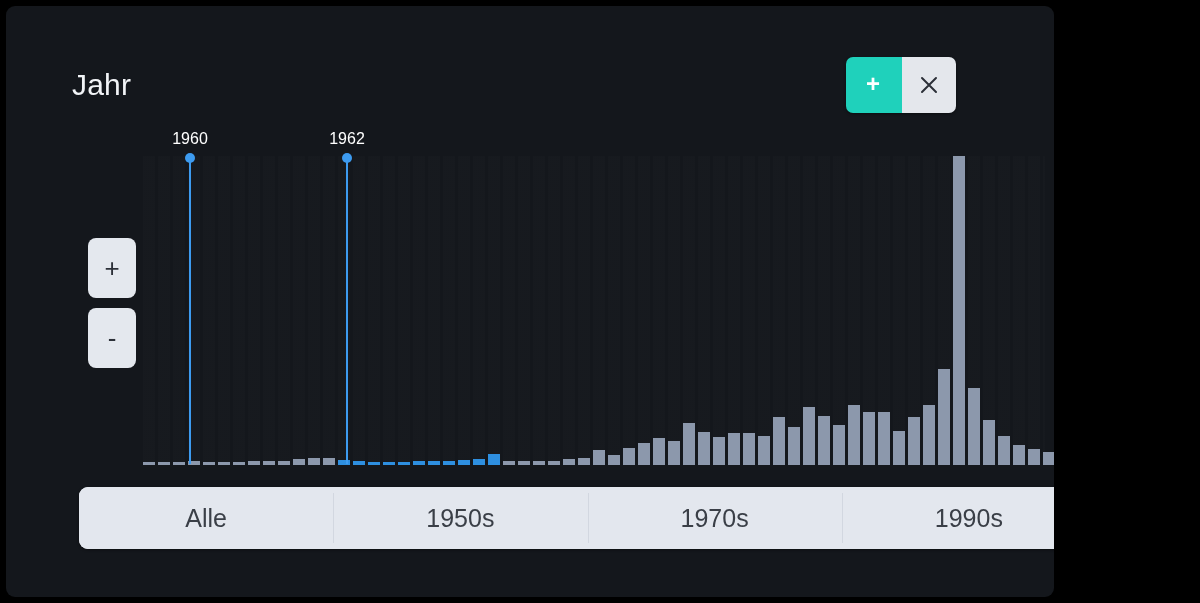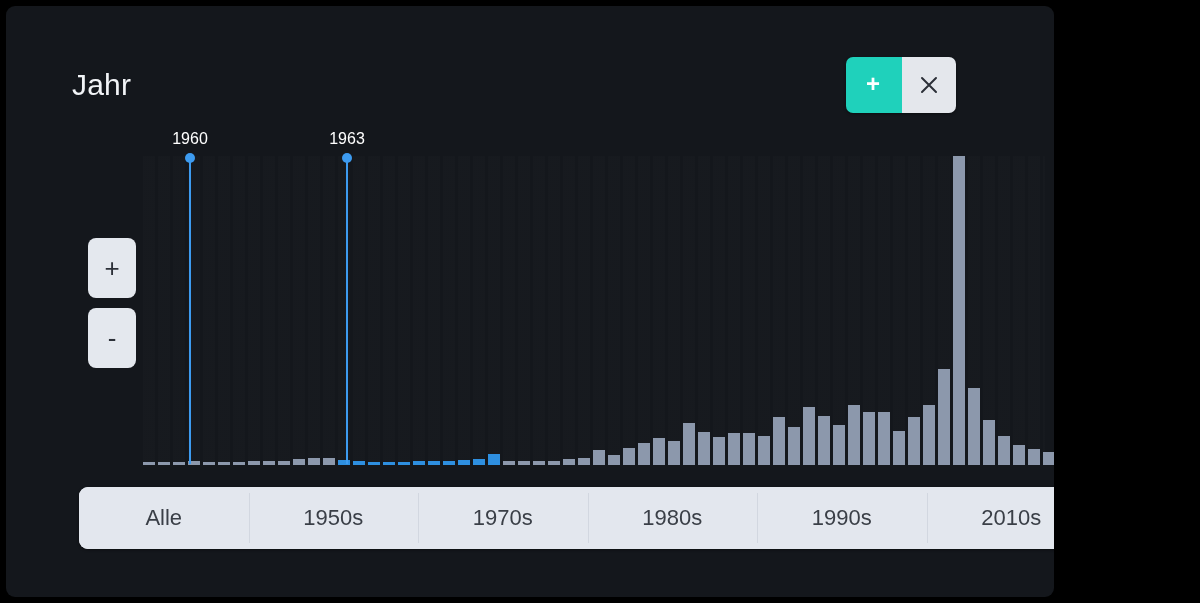--- a/index.html
+++ b/index.html
@@ -192,21 +192,21 @@
     display: flex;
     overflow: hidden;
     box-shadow: 0 1px 3px rgba(0,0,0,.4);
   }
   .tab {
     flex: 1 1 0;
     display: flex;
     align-items: center;
     justify-content: center;
     color: #3a3f47;
-    font-size: 22px;
+    font-size: 25px;
     cursor: pointer;
     position: relative;
     background: #e3e7ee;
   }
   .tab + .tab::before {
     content: "";
     position: absolute;
     left: 0;
     top: 6px;
     bottom: 6px;
@@ -378,27 +378,25 @@
           <div class="bar" style="height: 3px;"></div>
         </div>
     </div>
 
     <div class="handle start">
       <div class="knob"></div>
       <div class="hlabel">1960</div>
     </div>
     <div class="handle end">
       <div class="knob"></div>
-      <div class="hlabel">1963</div>
+      <div class="hlabel">1962</div>
     </div>
 
     <div class="tabs" id="tabs">
         <div class="tab">Alle</div>
         <div class="tab">1950s</div>
         <div class="tab">1970s</div>
-        <div class="tab">1980s</div>
         <div class="tab">1990s</div>
-        <div class="tab">2010s</div>
       </div>
 
 
   </div>
 </div>
 
 </body></html>

